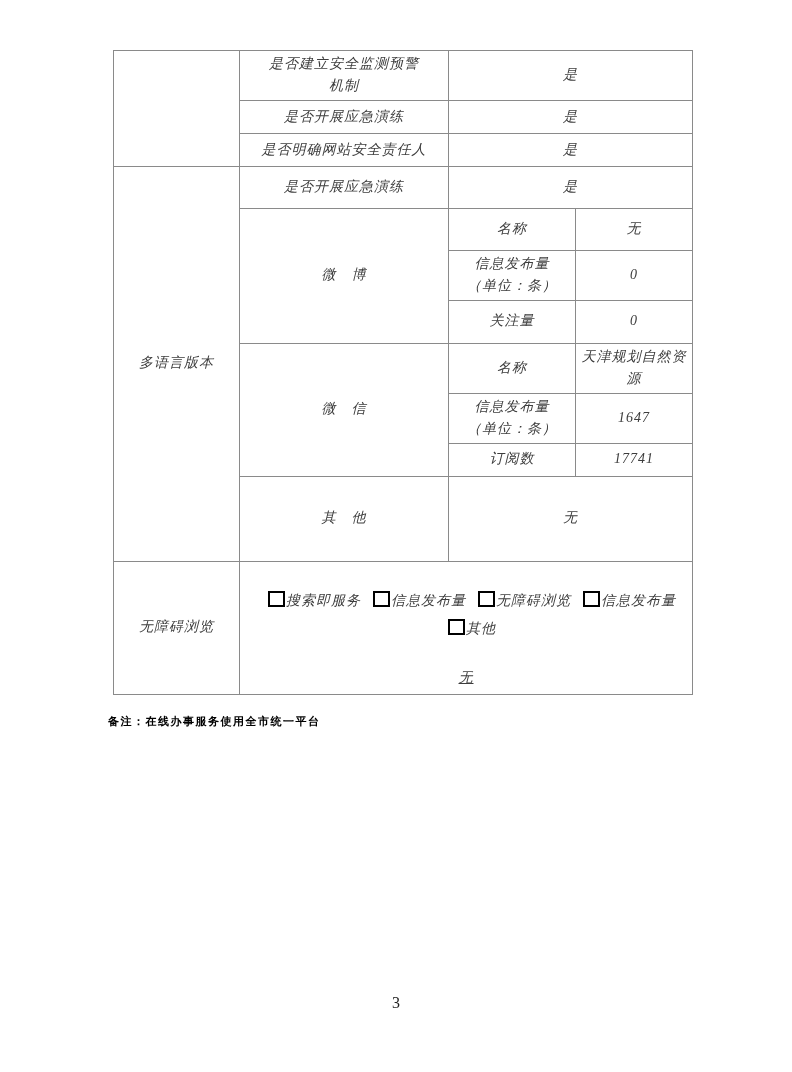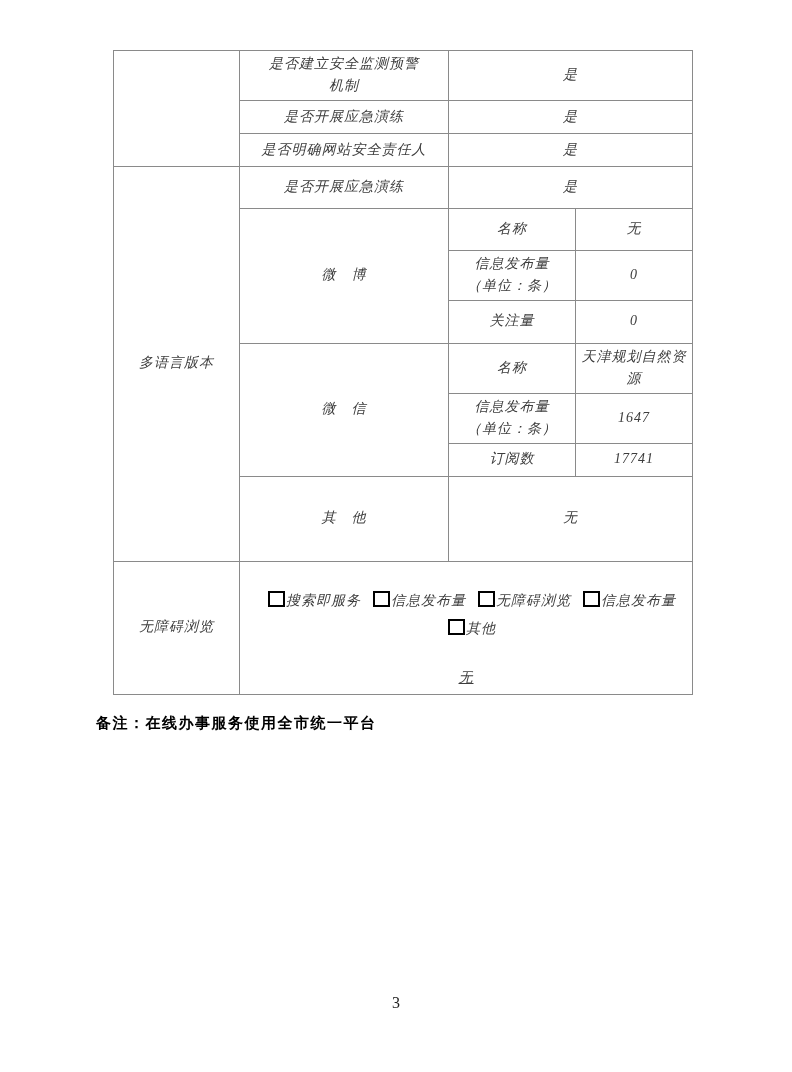--- a/index.html
+++ b/index.html
@@ -62,23 +62,23 @@
     margin: 0 1px 0 0;
     background: #ffffff;
   }
   .innov-fill {
     display: inline-block;
     text-decoration: underline;
     line-height: 26px;
   }
   .note {
     position: absolute;
-    left: 96px;
+    left: 108px;
     top: 714px;
-    font-size: 15px;
+    font-size: 11px;
     font-weight: bold;
     color: #000000;
     letter-spacing: 1.5px;
   }
   .page-number {
     position: absolute;
     left: 0;
     top: 994px;
     width: 100%;
     text-align: center;

